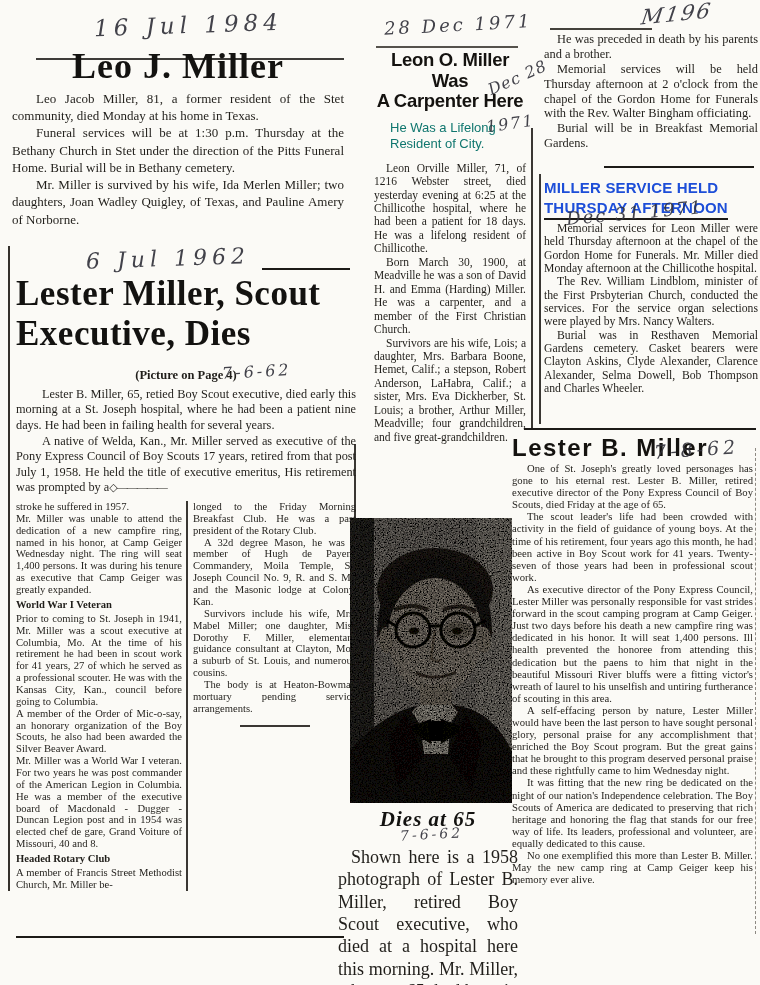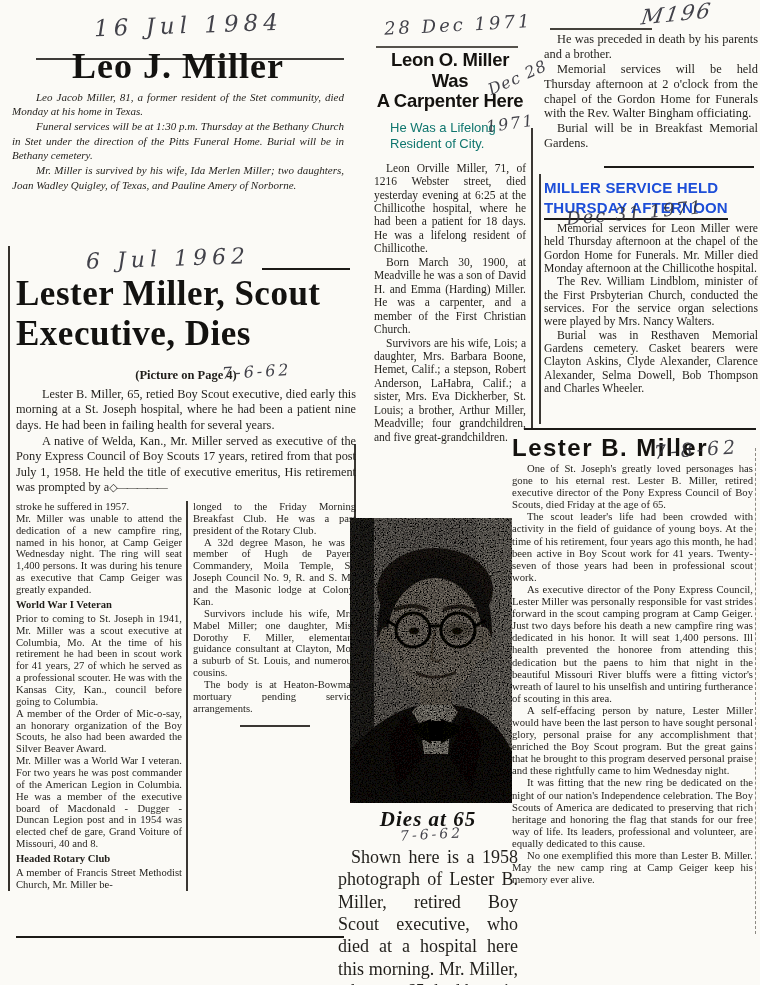--- a/index.html
+++ b/index.html
@@ -19,21 +19,21 @@
     position:absolute;font-family:"DejaVu Serif",serif;font-style:italic;
     color:#33333c;opacity:.92;white-space:nowrap;font-weight:500;
   }
   
   #leo{left:12px;top:10px;width:332px;}
   #leo .hand{left:82px;top:2px;font-size:23px;letter-spacing:5px;transform:rotate(-2deg);}
   #leo h1{
     margin:38px 0 4px 0;text-align:center;font-size:36px;font-weight:bold;
     letter-spacing:1px;line-height:1.05;color:#131210;
   }
-  #leo p{font-size:11px;line-height:1.33;text-indent:24px;font-style:italic;}
+  #leo p{font-size:13px;line-height:1.33;text-indent:24px;}
   
   #leon{left:374px;top:14px;width:152px;}
   #leon .hand-top{left:10px;top:0;font-size:18px;letter-spacing:3px;transform:rotate(-3deg);}
   #leon h2{
     margin:36px 0 0 0;font-family:"Liberation Sans",sans-serif;font-weight:bold;
     font-size:18.5px;line-height:1.12;letter-spacing:-.3px;color:#14120f;text-align:center;
   }
   #leon .hand-side{left:112px;top:54px;font-size:16px;transform:rotate(-24deg);letter-spacing:1px;}
   #leon h3{
     margin:8px 0 0 16px;font-family:"Liberation Sans",sans-serif;font-weight:normal;

